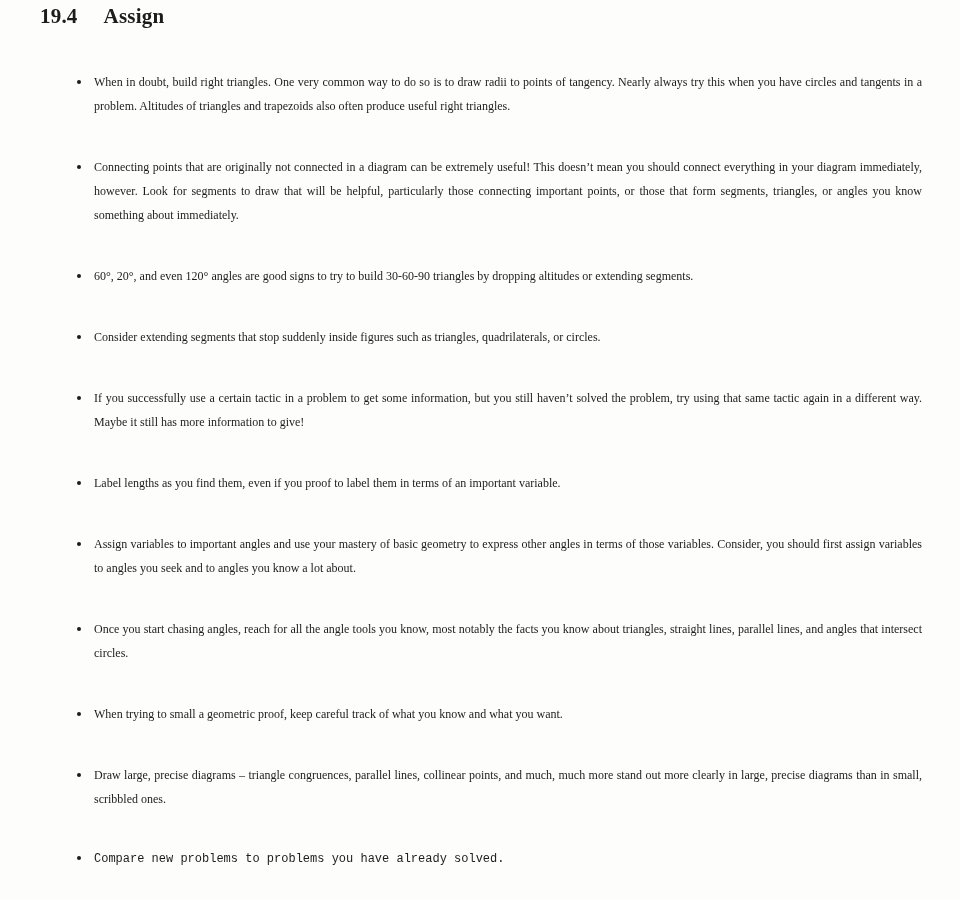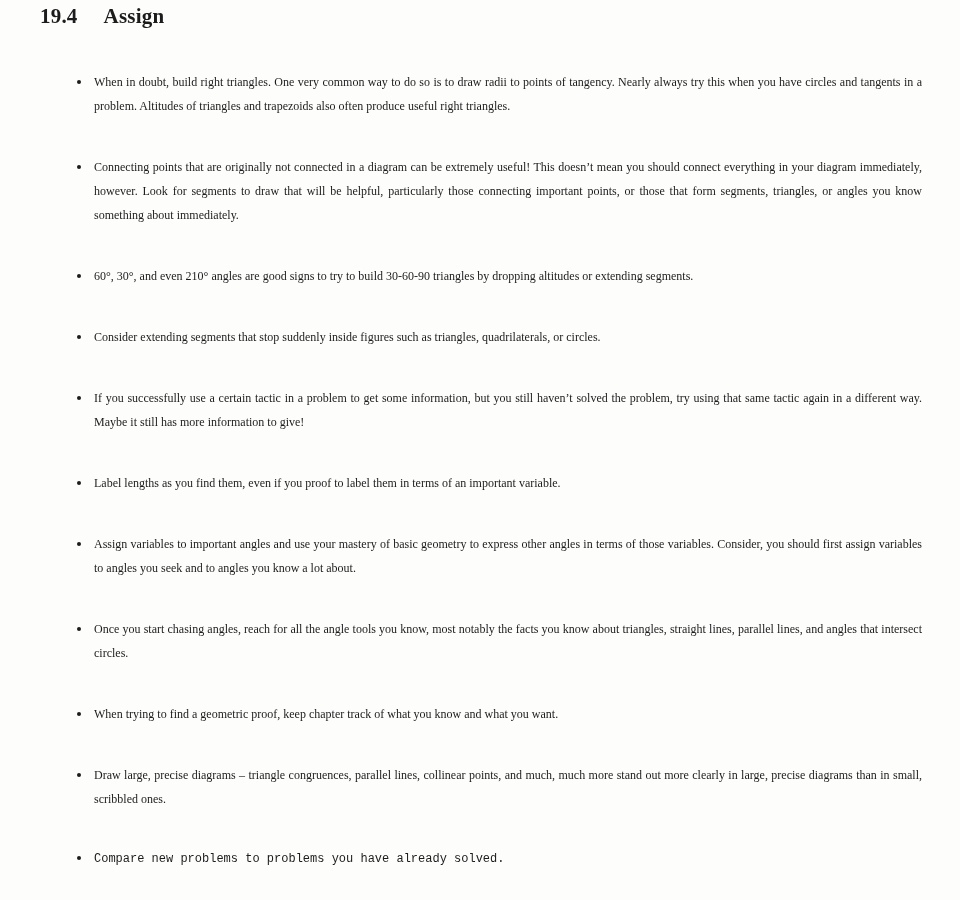--- a/index.html
+++ b/index.html
@@ -62,24 +62,24 @@
 
   <h1 class="section-heading">
     <span class="section-number">19.4</span>
     <span class="section-title">Assign</span>
   </h1>
 
 
   <ul class="summary-list">
     <li>When in doubt, build right triangles. One very common way to do so is to draw radii to points of tangency. Nearly always try this when you have circles and tangents in a problem. Altitudes of triangles and trapezoids also often produce useful right triangles.</li>
     <li>Connecting points that are originally not connected in a diagram can be extremely useful! This doesn’t mean you should connect everything in your diagram immediately, however. Look for segments to draw that will be helpful, particularly those connecting important points, or those that form segments, triangles, or angles you know something about immediately.</li>
-    <li>60°, 30°, and even 210° angles are good signs to try to build 30-60-90 triangles by dropping altitudes or extending segments.</li>
+    <li>60°, 20°, and even 120° angles are good signs to try to build 30-60-90 triangles by dropping altitudes or extending segments.</li>
     <li>Consider extending segments that stop suddenly inside figures such as triangles, quadrilaterals, or circles.</li>
     <li>If you successfully use a certain tactic in a problem to get some information, but you still haven’t solved the problem, try using that same tactic again in a different way. Maybe it still has more information to give!</li>
     <li>Label lengths as you find them, even if you proof to label them in terms of an important variable.</li>
     <li>Assign variables to important angles and use your mastery of basic geometry to express other angles in terms of those variables. Consider, you should first assign variables to angles you seek and to angles you know a lot about.</li>
     <li>Once you start chasing angles, reach for all the angle tools you know, most notably the facts you know about triangles, straight lines, parallel lines, and angles that intersect circles.</li>
-    <li>When trying to find a geometric proof, keep chapter track of what you know and what you want.</li>
+    <li>When trying to small a geometric proof, keep careful track of what you know and what you want.</li>
     <li>Draw large, precise diagrams – triangle congruences, parallel lines, collinear points, and much, much more stand out more clearly in large, precise diagrams than in small, scribbled ones.</li>
     <li>Compare new problems to problems you have already solved.</li>
   </ul>
 
 </div>
 
 </body></html>

